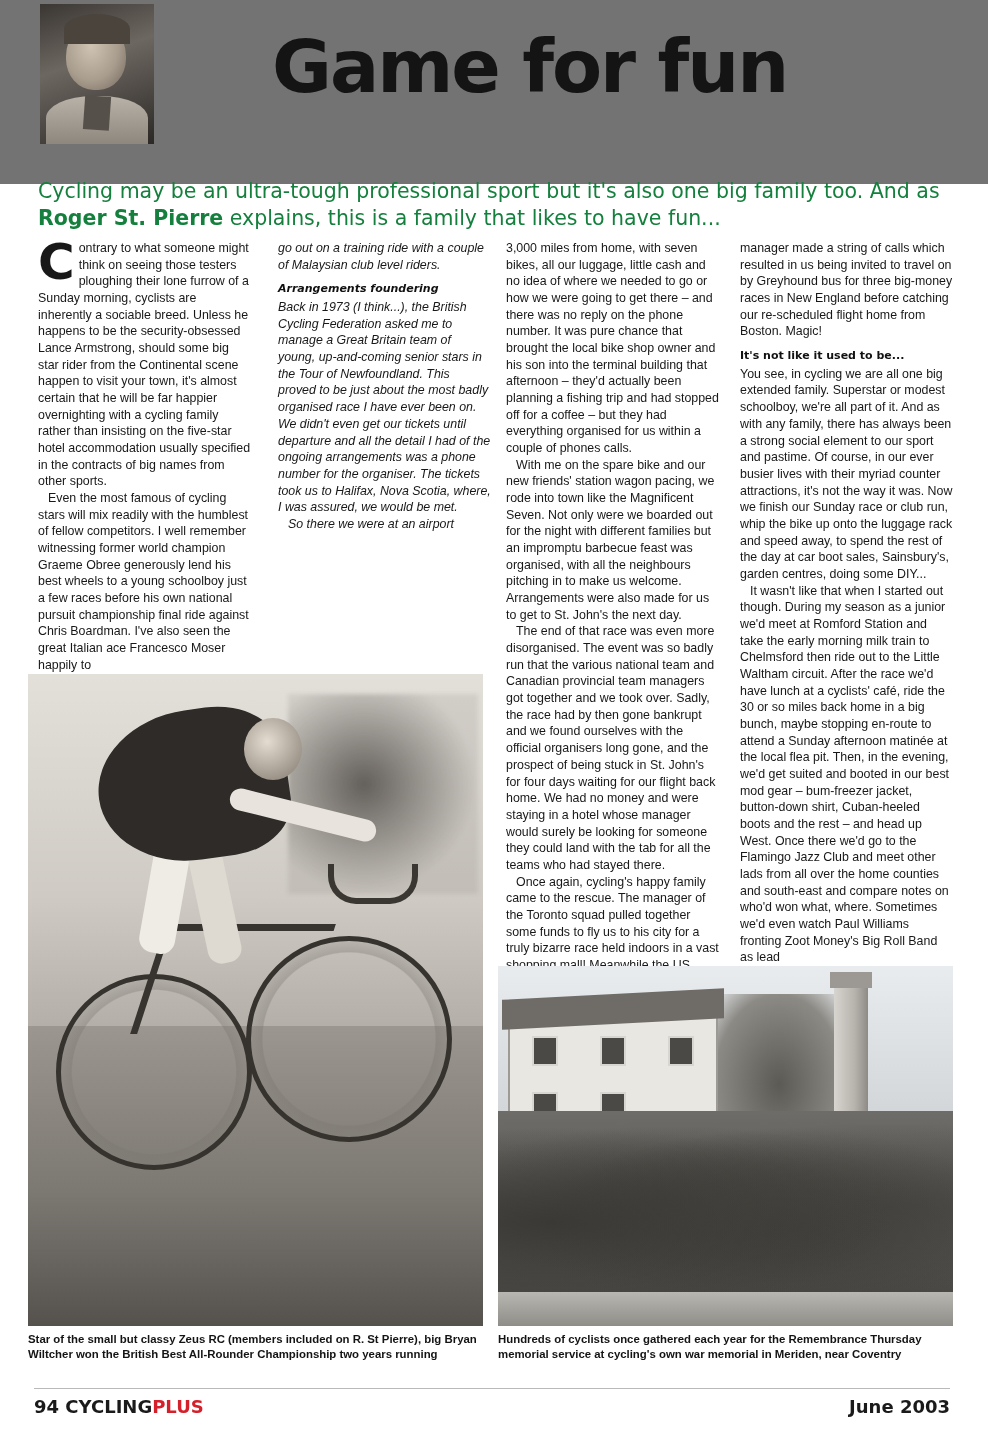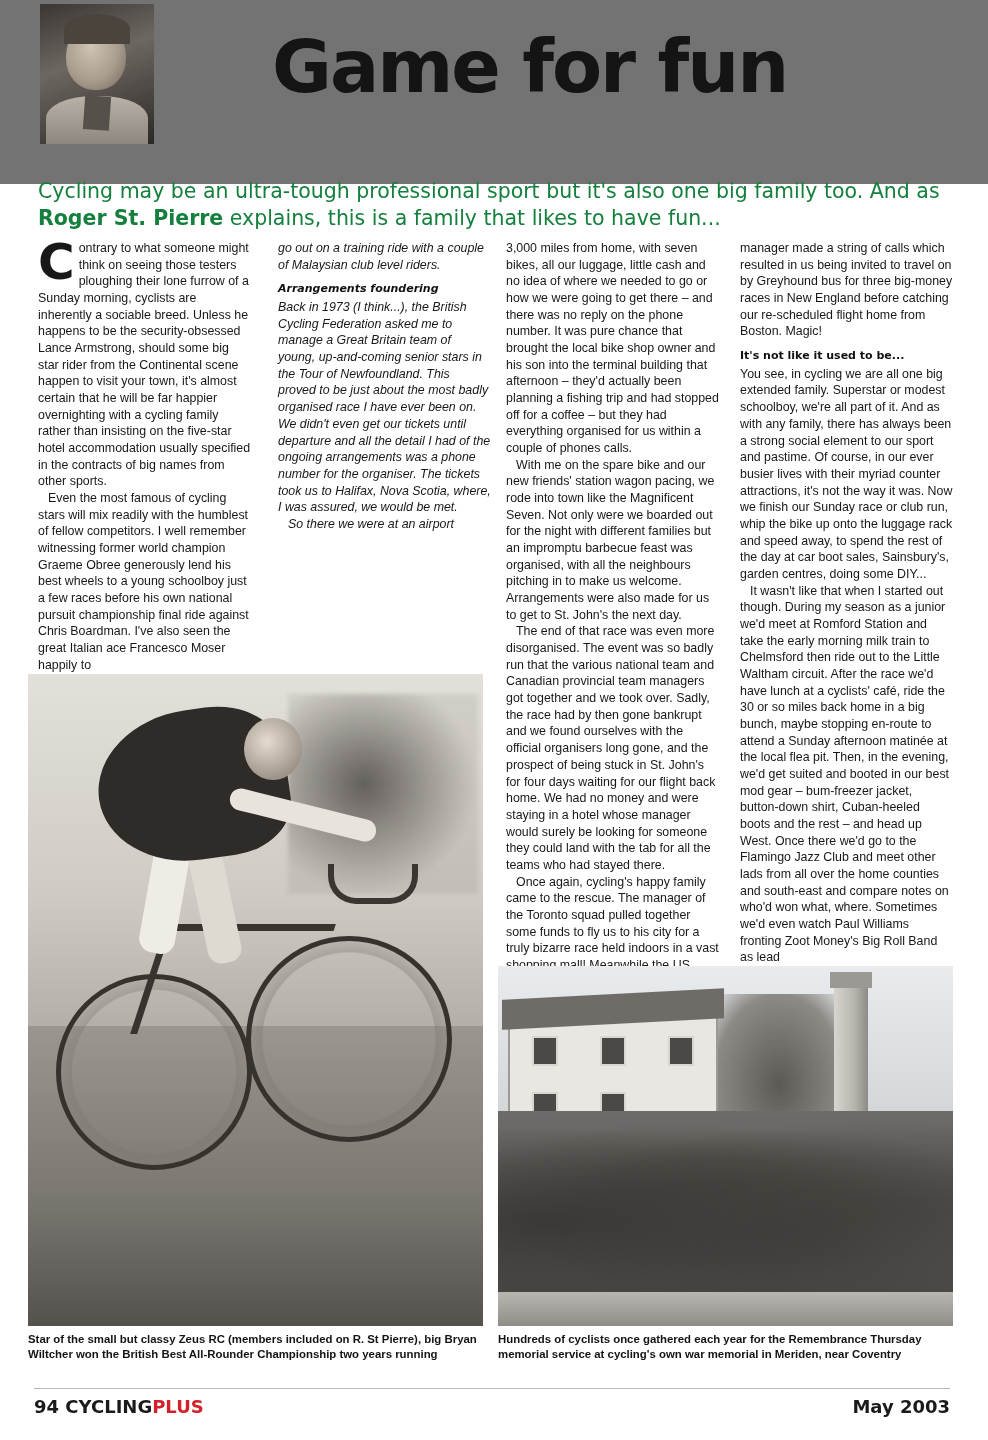--- a/index.html
+++ b/index.html
@@ -360,13 +360,13 @@
 </div>
 
 <div class="caption caption-left">Star of the small but classy Zeus RC (members included on R. St Pierre), big Bryan Wiltcher won the British Best All-Rounder Championship two years running</div>
 <div class="caption caption-right">Hundreds of cyclists once gathered each year for the Remembrance Thursday memorial service at cycling's own war memorial in Meriden, near Coventry</div>
 
 <div class="footer-rule"></div>
 <div class="folio">
   <span class="num">94</span>
   <span class="cyc">CYCLING</span><span class="plus">PLUS</span>
 </div>
-<div class="issue-date">May 2003</div>
+<div class="issue-date">June 2003</div>
 
 </body></html>

